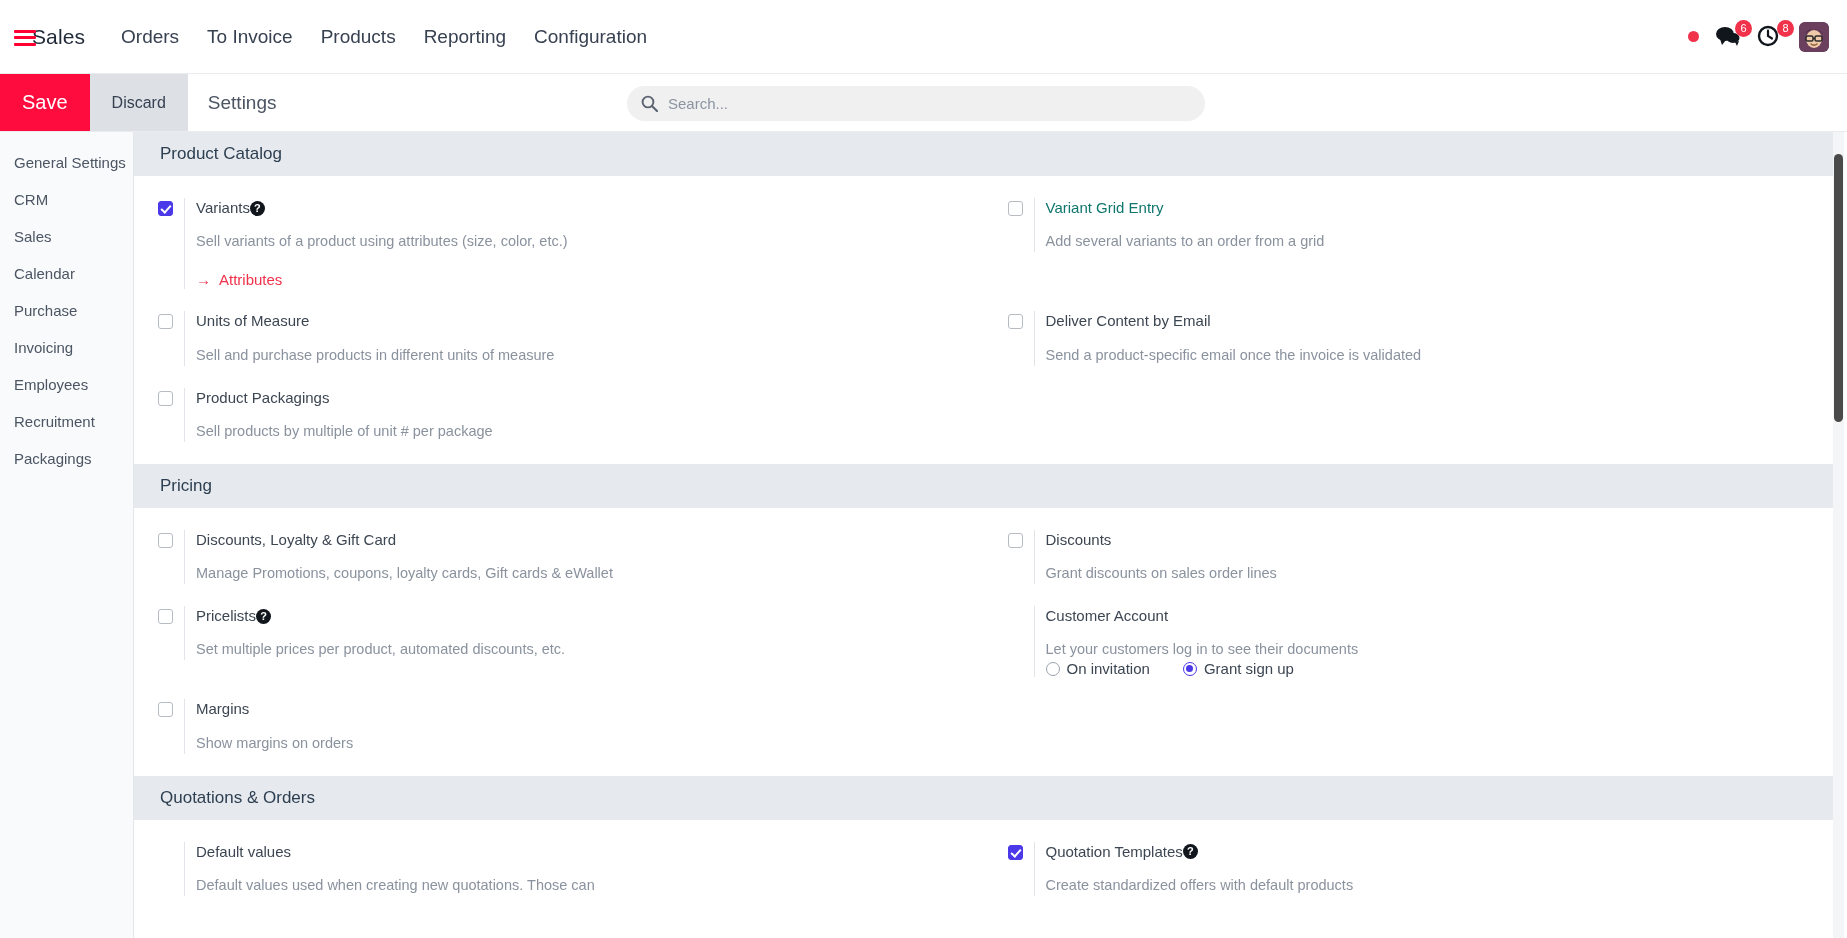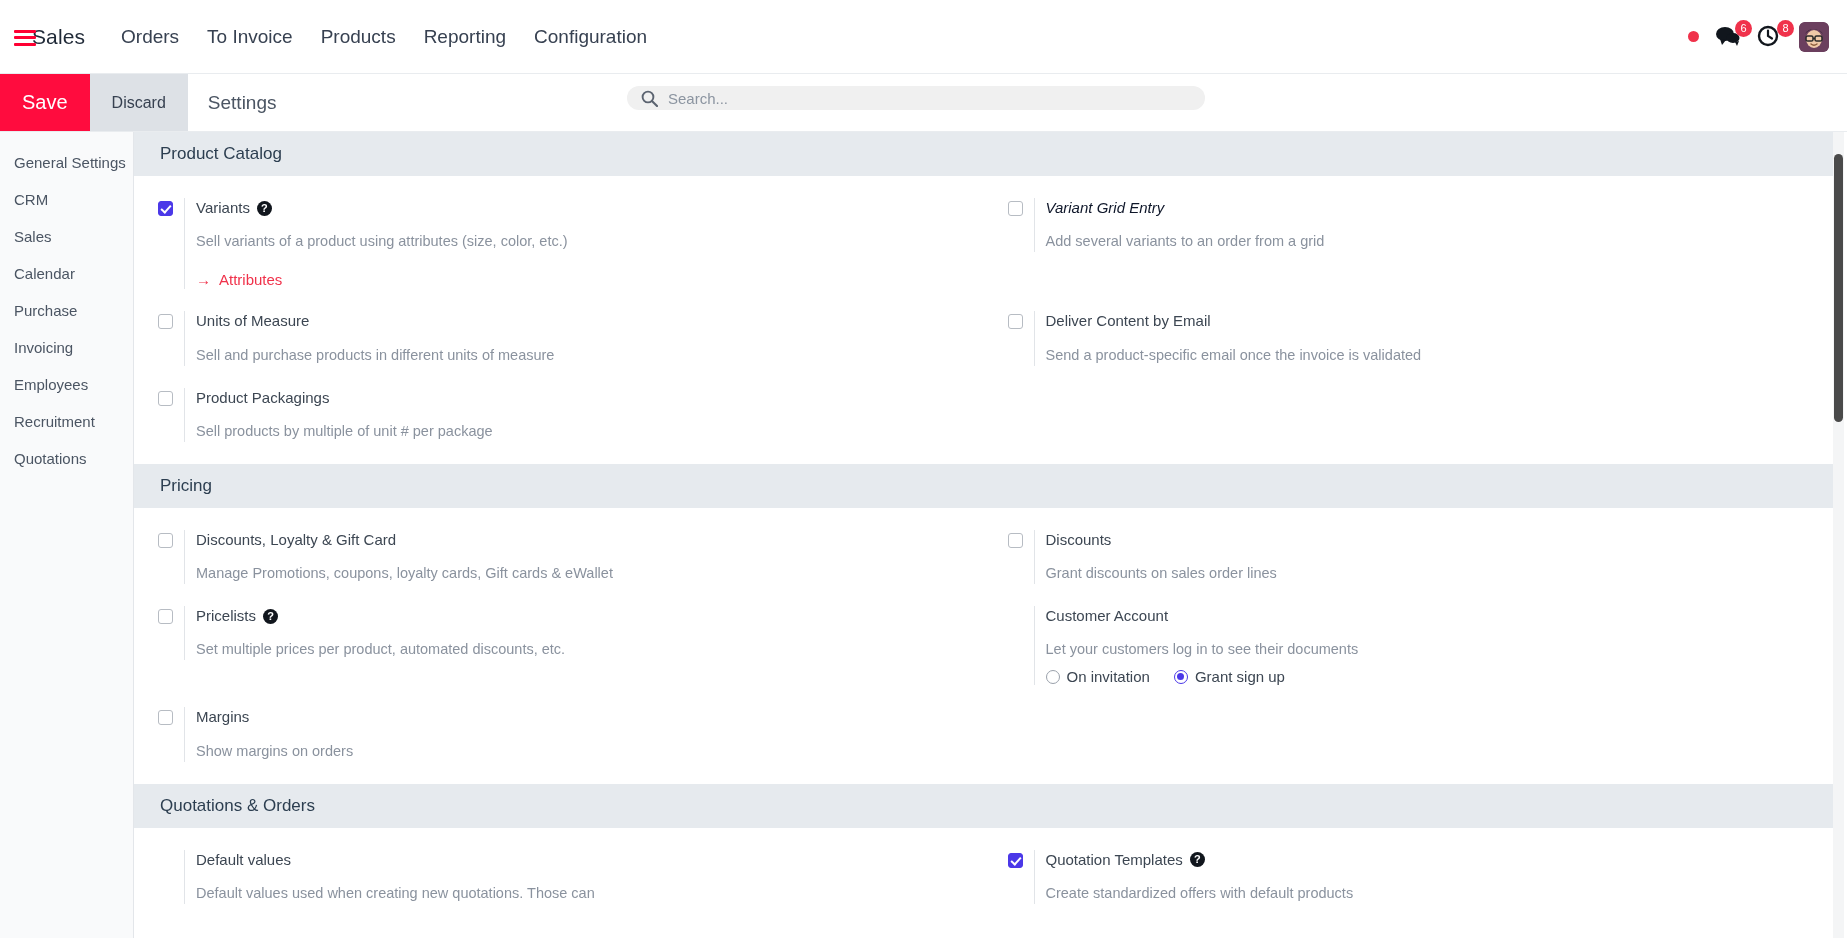--- a/index.html
+++ b/index.html
@@ -82,21 +82,21 @@
     border: none; font-size: 16px;
     padding: 0 22px; cursor: pointer;
     font-family: "Liberation Sans", sans-serif;
   }
   .cp-title {
     display: flex; align-items: center;
     font-size: 19px; color: #4b5563; padding: 0 20px;
   }
   .searchwrap {
     position: absolute; left: 627px; top: 12px;
-    width: 578px; height: 24px;
+    width: 578px; height: 35px;
     background: #f0f0f0; border-radius: 18px;
     display: flex; align-items: center; padding: 0 14px;
   }
   .searchwrap svg { flex: none; margin-right: 10px; }
   .searchwrap input {
     border: none; outline: none; background: transparent;
     font-size: 15px; color: #6b7280; width: 100%;
     font-family: "Liberation Sans", sans-serif;
   }
   .searchwrap input::placeholder { color: #8b94a0; }
@@ -150,39 +150,39 @@
     left: 4px; top: 1px; width: 4px; height: 8px;
     border: solid #fff; border-width: 0 2px 2px 0;
     transform: rotate(42deg);
   }
   .setting-body {
     border-left: 1px solid #e1e4e8;
     padding-left: 11px; flex: 1; min-width: 0;
   }
   .s-title {
     font-size: 15px; color: #3c4652; line-height: 1.35;
-    display: flex; align-items: center; gap: 7px;
-  }
-  .s-title.muted { color: #0f172a; font-style: italic; }
+    display: flex; align-items: center; 
+  }
+  .s-title.muted { color: #0f766e; }
   .s-desc {
     font-size: 14.5px; color: #8a929e; line-height: 1.45; margin-top: 13px;
   }
   .help {
     width: 15px; height: 15px; border-radius: 50%;
     background: #11161d; color: #fff;
     font-size: 11px; font-weight: bold;
     display: inline-flex; align-items: center; justify-content: center;
     flex: none; cursor: pointer; line-height: 1;
   }
   .link-row { margin-top: 19px; }
   .int-link {
     color: #f0324b; font-size: 15px; text-decoration: none;
     display: inline-flex; align-items: center; gap: 8px; cursor: pointer;
   }
-  .radios { margin-top: 8px; display: flex; align-items: center; gap: 24px; }
+  .radios { margin-top: 0; display: flex; align-items: center; gap: 33px; }
   .radio-opt { display: flex; align-items: center; gap: 7px; cursor: pointer; }
   .rdo {
     width: 14px; height: 14px; border-radius: 50%;
     border: 1px solid #9aa1ab; background: #fff; flex: none;
     display: block;
   }
   .rdo.sel {
     border: 1.5px solid #4b38e8; position: relative;
   }
   .rdo.sel::after {
@@ -275,21 +275,21 @@
 
   <aside class="sidebar">
     <a class="side-item">General Settings</a>
     <a class="side-item">CRM</a>
     <a class="side-item">Sales</a>
     <a class="side-item">Calendar</a>
     <a class="side-item">Purchase</a>
     <a class="side-item">Invoicing</a>
     <a class="side-item">Employees</a>
     <a class="side-item">Recruitment</a>
-    <a class="side-item">Quotations</a>
+    <a class="side-item">Packagings</a>
   </aside>
 
   <main class="content">
     <div class="scrollpane" id="sections-root">
         <div class="section-head">Product Catalog</div>
         <div class="grid">
           <div class="setting">
             <div class="cb-cell">
               <span class="cbx checked"></span>
             </div>

